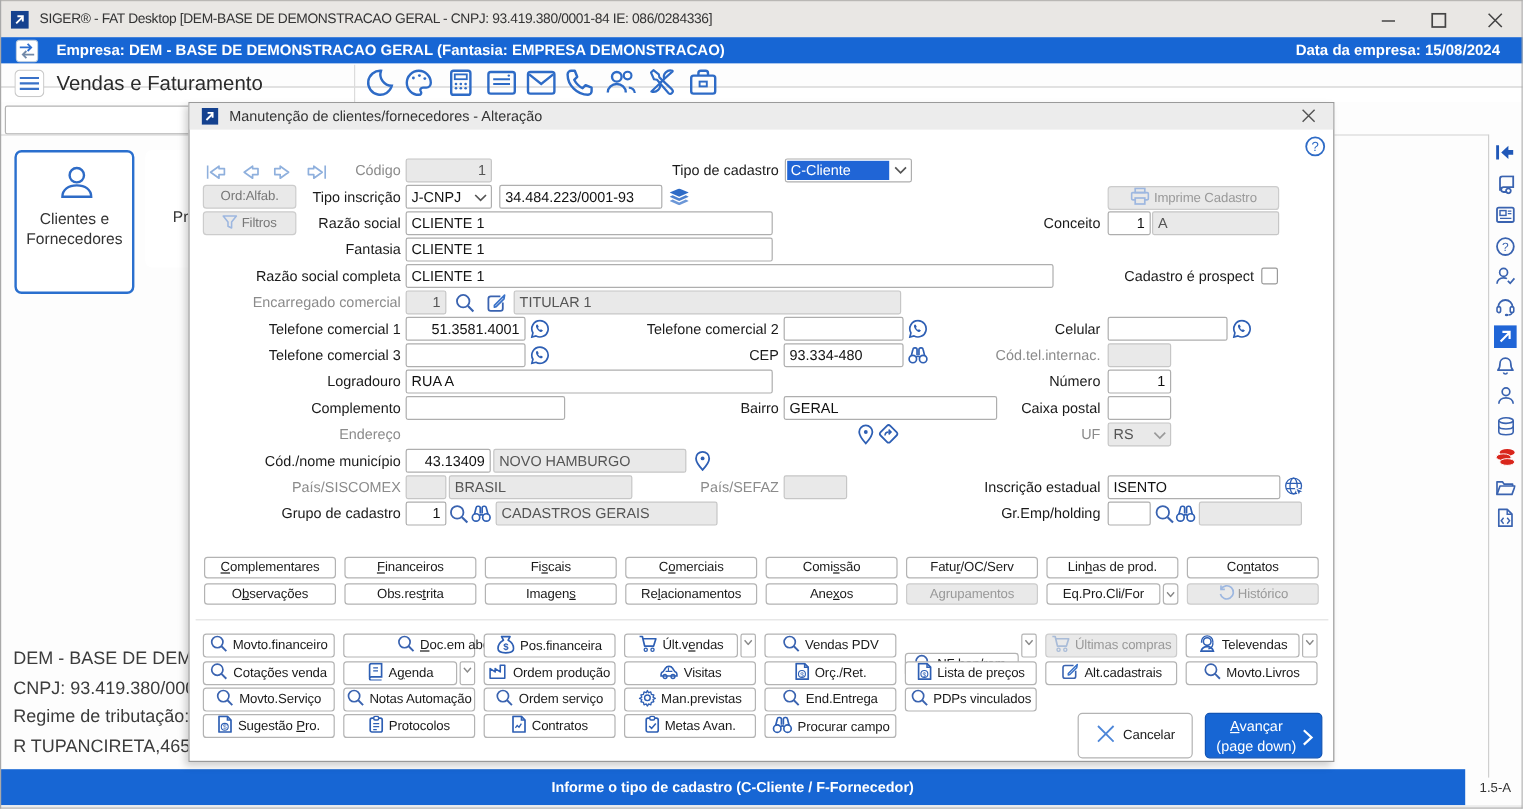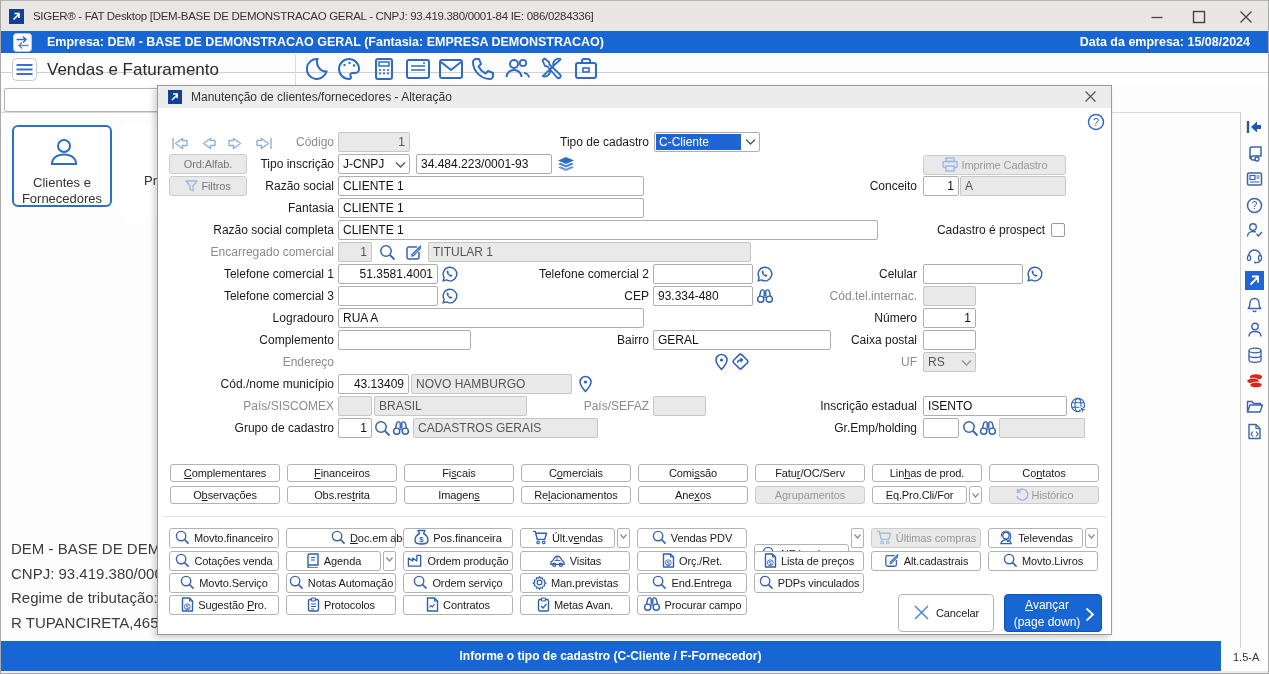--- a/index.html
+++ b/index.html
@@ -111,21 +111,21 @@
       <path d="M9 7 V5 a2 2 0 0 1 2-2 h4 a2 2 0 0 1 2 2 v2" fill="none" stroke="#2e6bc6" stroke-width="2"></path>
       <rect x="10" y="12" width="6" height="4" fill="none" stroke="#2e6bc6" stroke-width="1.6"></rect>
     </svg>
 </div>
 
 <div id="content">
 
   <div class="fld" style="left:4px;top:3px;width:1106px;height:24px;border-color:#b3b3b3;"></div>
   <div class="abs" style="left:0px;top:27px;width:1240px;height:1px;background:#d9d9d9;"></div>
 
-  <div class="abs" style="left:12px;top:40px;width:100px;height:82px;background:#fff;border:2px solid #2a6fce;border-radius:6px;">
+  <div class="abs" style="left:12px;top:40px;width:100px;height:120px;background:#fff;border:2px solid #2a6fce;border-radius:6px;">
     <svg class="ic" style="left:34px;top:10px" width="32" height="32" viewBox="0 0 32 32">
         <circle cx="16" cy="9" r="6" fill="none" stroke="#2e6bc6" stroke-width="2"></circle>
         <path d="M4 27 c0-6 5-9.5 12-9.5 s12 3.5 12 9.5 Z" fill="none" stroke="#2e6bc6" stroke-width="2"></path>
       </svg>
     <div class="abs" style="left:0;top:48px;width:96px;text-align:center;font-size:13px;color:#333;line-height:16px;">Clientes e<br>Fornecedores</div>
   </div>
   <div class="abs" style="left:121px;top:40px;width:100px;height:98px;background:#fff;border-radius:6px;">
     <div class="abs" style="left:0;top:48px;width:98px;text-align:center;font-size:13px;color:#333;line-height:16px;">Produtos</div>
   </div>
 

